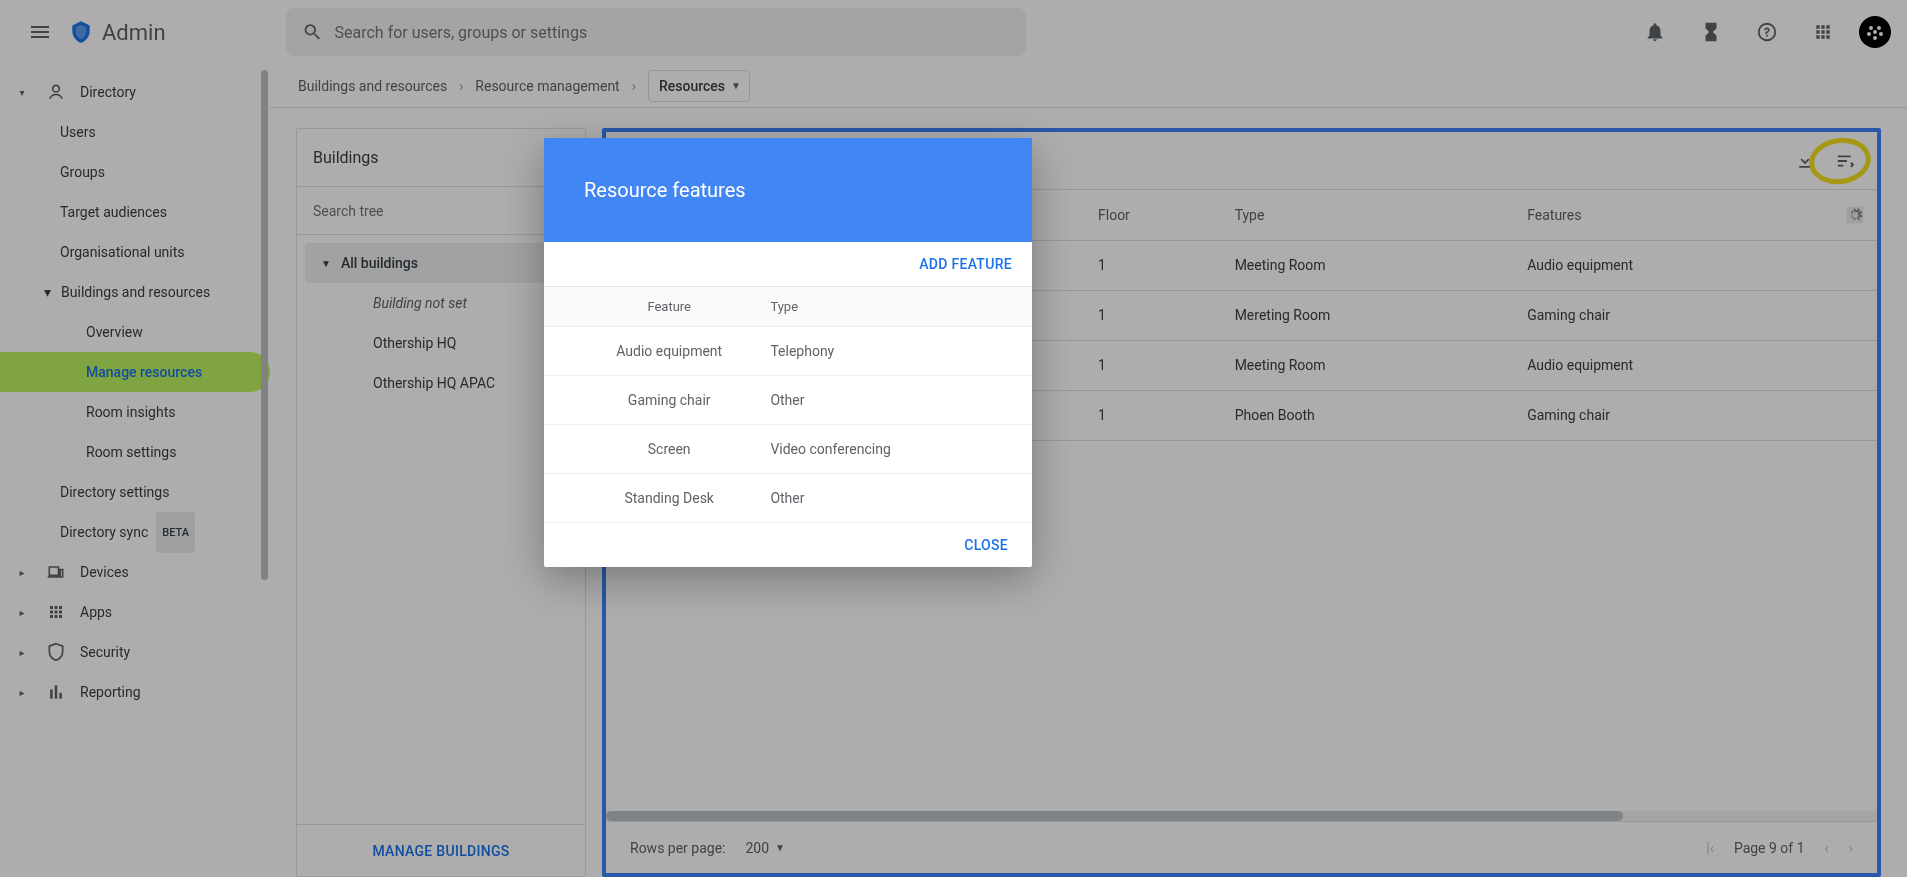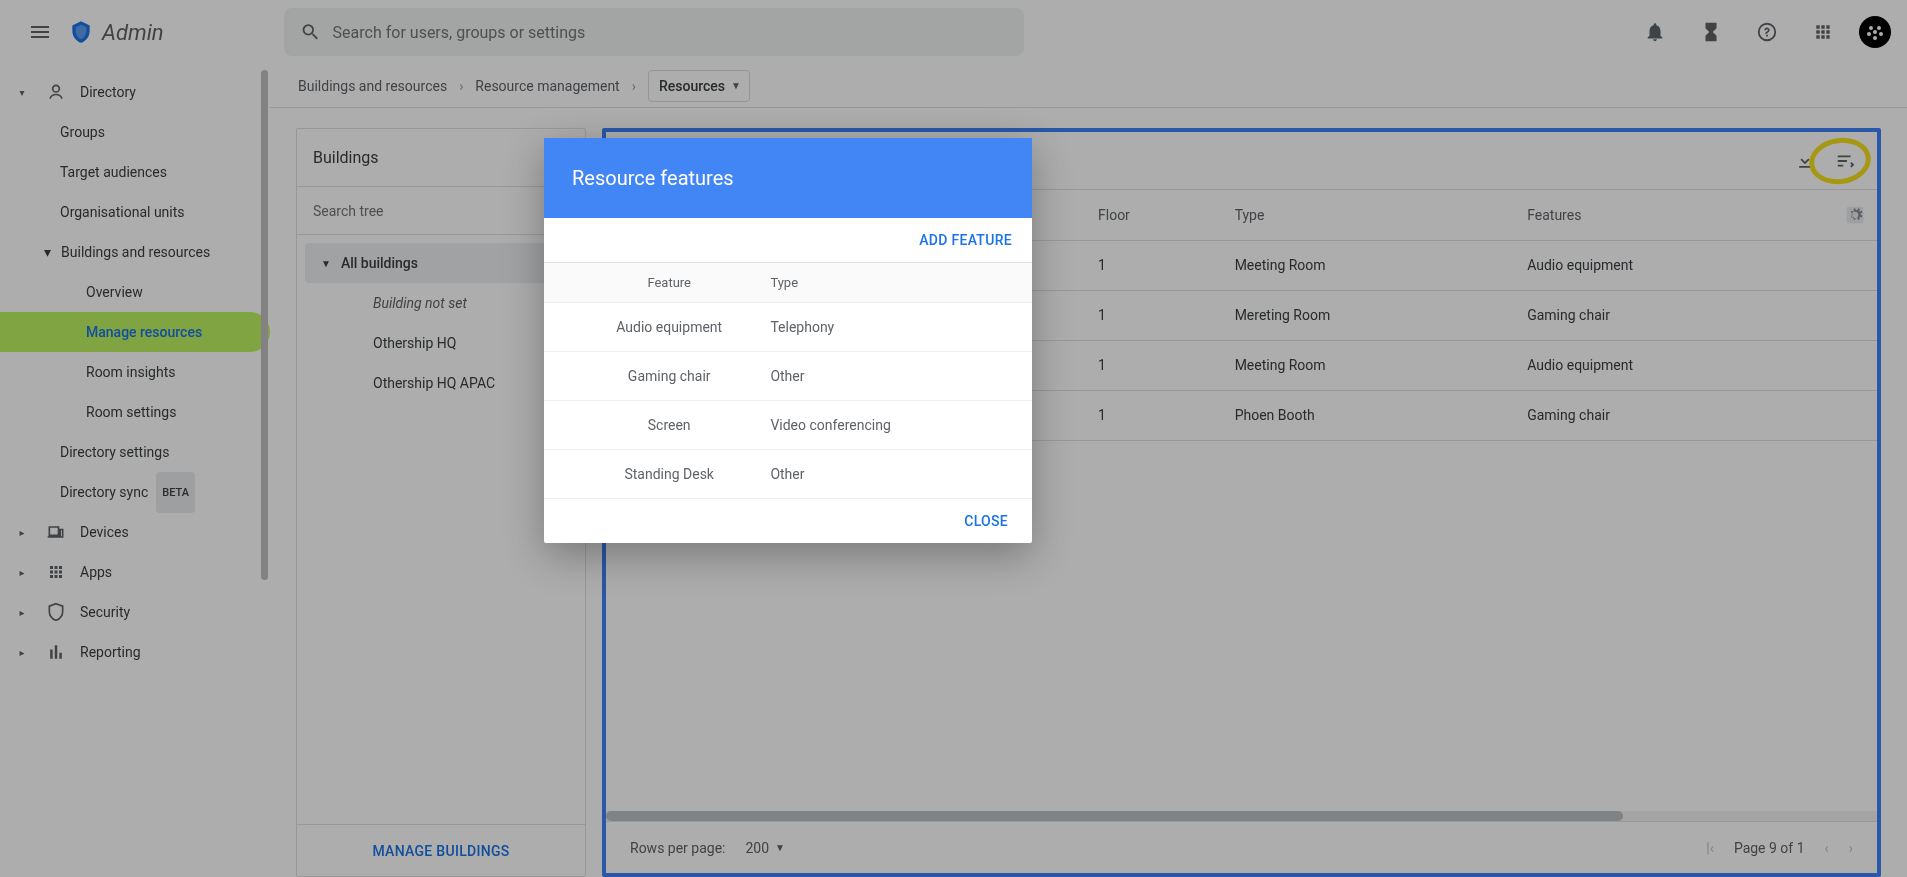--- a/index.html
+++ b/index.html
@@ -2,21 +2,21 @@
 <html><head>
 <meta charset="utf-8">
 <style>
 * { box-sizing: border-box; margin: 0; padding: 0; font-family: 'Google Sans', Roboto, Arial, sans-serif; }
 body { width: 1907px; height: 877px; background: #fff; color: #3c4043; overflow: hidden; position: relative; }
 
 
 .header { height: 64px; display: flex; align-items: center; padding: 0 16px; border-bottom: 0px solid #e0e0e0; }
 .menu-btn { width: 48px; height: 48px; display: flex; align-items: center; justify-content: center; color: #5f6368; cursor: pointer; border-radius: 50%; }
 .logo-wrap { display: flex; align-items: center; gap: 8px; margin-left: 4px; }
-.logo-text { font-size: 22px; color: #5f6368; font-weight: 400; font-style: italic; }
+.logo-text { font-size: 22px; color: #5f6368; font-weight: 400; }
 .search-bar { margin-left: 120px; width: 740px; height: 48px; background: #f1f3f4; border-radius: 8px; display: flex; align-items: center; padding: 0 16px; color: #5f6368; }
 .search-bar input { border: none; background: transparent; font-size: 16px; outline: none; width: 100%; margin-left: 12px; color: #3c4043; }
 .header-spacer { flex: 1; }
 .header-icons { display: flex; align-items: center; gap: 16px; }
 .header-icon { width: 40px; height: 40px; display: flex; align-items: center; justify-content: center; color: #5f6368; cursor: pointer; border-radius: 50%; }
 .avatar { width: 32px; height: 32px; border-radius: 50%; background: #000; display: flex; align-items: center; justify-content: center; }
 
 
 .body-wrap { display: flex; height: calc(877px - 64px); }
 
@@ -64,21 +64,21 @@
 .rtable td { height: 50px; padding: 0 12px; border-bottom: 1px solid #e0e0e0; color: #3c4043; white-space: nowrap; }
 .gear-cell { width: 40px; text-align: center; }
 .panel-right-footer { height: 52px; border-top: 1px solid #e0e0e0; display: flex; align-items: center; padding: 0 24px; color: #5f6368; font-size: 14px; gap: 20px; }
 .panel-right-footer .spacer { flex: 1; }
 .hscrollbar { height: 10px; background: #f1f3f4; position: relative; }
 .hscrollbar-thumb { position: absolute; left: 0; top: 0; height: 10px; width: 80%; background: #bdc1c6; border-radius: 5px; }
 
 
 .overlay { position: absolute; inset: 0; background: rgba(0,0,0,0.32); z-index: 10; }
 .dialog { position: absolute; left: 544px; top: 138px; width: 488px; background: #fff; border-radius: 2px; box-shadow: 0 12px 40px rgba(0,0,0,0.3); z-index: 20; display: flex; flex-direction: column; }
-.dialog-title { background: #4285f4; color: #fff; font-size: 20px; padding: 28px; }
+.dialog-title { background: #4285f4; color: #fff; font-size: 20px; padding: 40px; }
 .dialog-actionrow { display: flex; justify-content: flex-end; padding: 14px 20px; border-bottom: 1px solid #e0e0e0; }
 .btn-text-blue { color: #1a73e8; font-weight: 500; font-size: 14px; letter-spacing: 0.3px; cursor: pointer; background: none; border: none; }
 .dialog-tablehead { display: flex; padding: 12px 24px; background: #fafafa; border-bottom: 1px solid #eee; color: #5f6368; font-size: 13px; }
 .dialog-row { display: flex; padding: 16px 24px; border-bottom: 1px solid #eee; color: #5f6368; font-size: 14px; }
 .dialog-col1 { width: 46%; text-align: center; }
 .dialog-col2 { flex: 1; }
 .dialog-foot { display: flex; justify-content: flex-end; padding: 14px 24px; }
 
 svg { display: block; }
 </style>
@@ -145,20 +145,23 @@
     <div class="sidebar-scrollbar"></div>
     <div class="nav-item level-0">
       <span class="caret">▾</span>
       <span class="nav-icon">
           <svg width="20" height="20" viewBox="0 0 24 24">
             <path fill="none" stroke="#5f6368" stroke-width="2" d="M12 12a4 4 0 100-8 4 4 0 000 8zm-7 8c0-3 4-5 7-5s7 2 7 5"></path>
           </svg>
         </span>
       <span>Directory</span>
     </div>
+    <div class="nav-sub">
+        <span>Users</span>
+      </div>
     <div class="nav-sub">
         <span>Groups</span>
       </div>
     <div class="nav-sub">
         <span>Target audiences</span>
       </div>
     <div class="nav-sub">
         <span>Organisational units</span>
       </div>
     <div class="nav-sub" style="padding-left:44px;gap:10px;">

